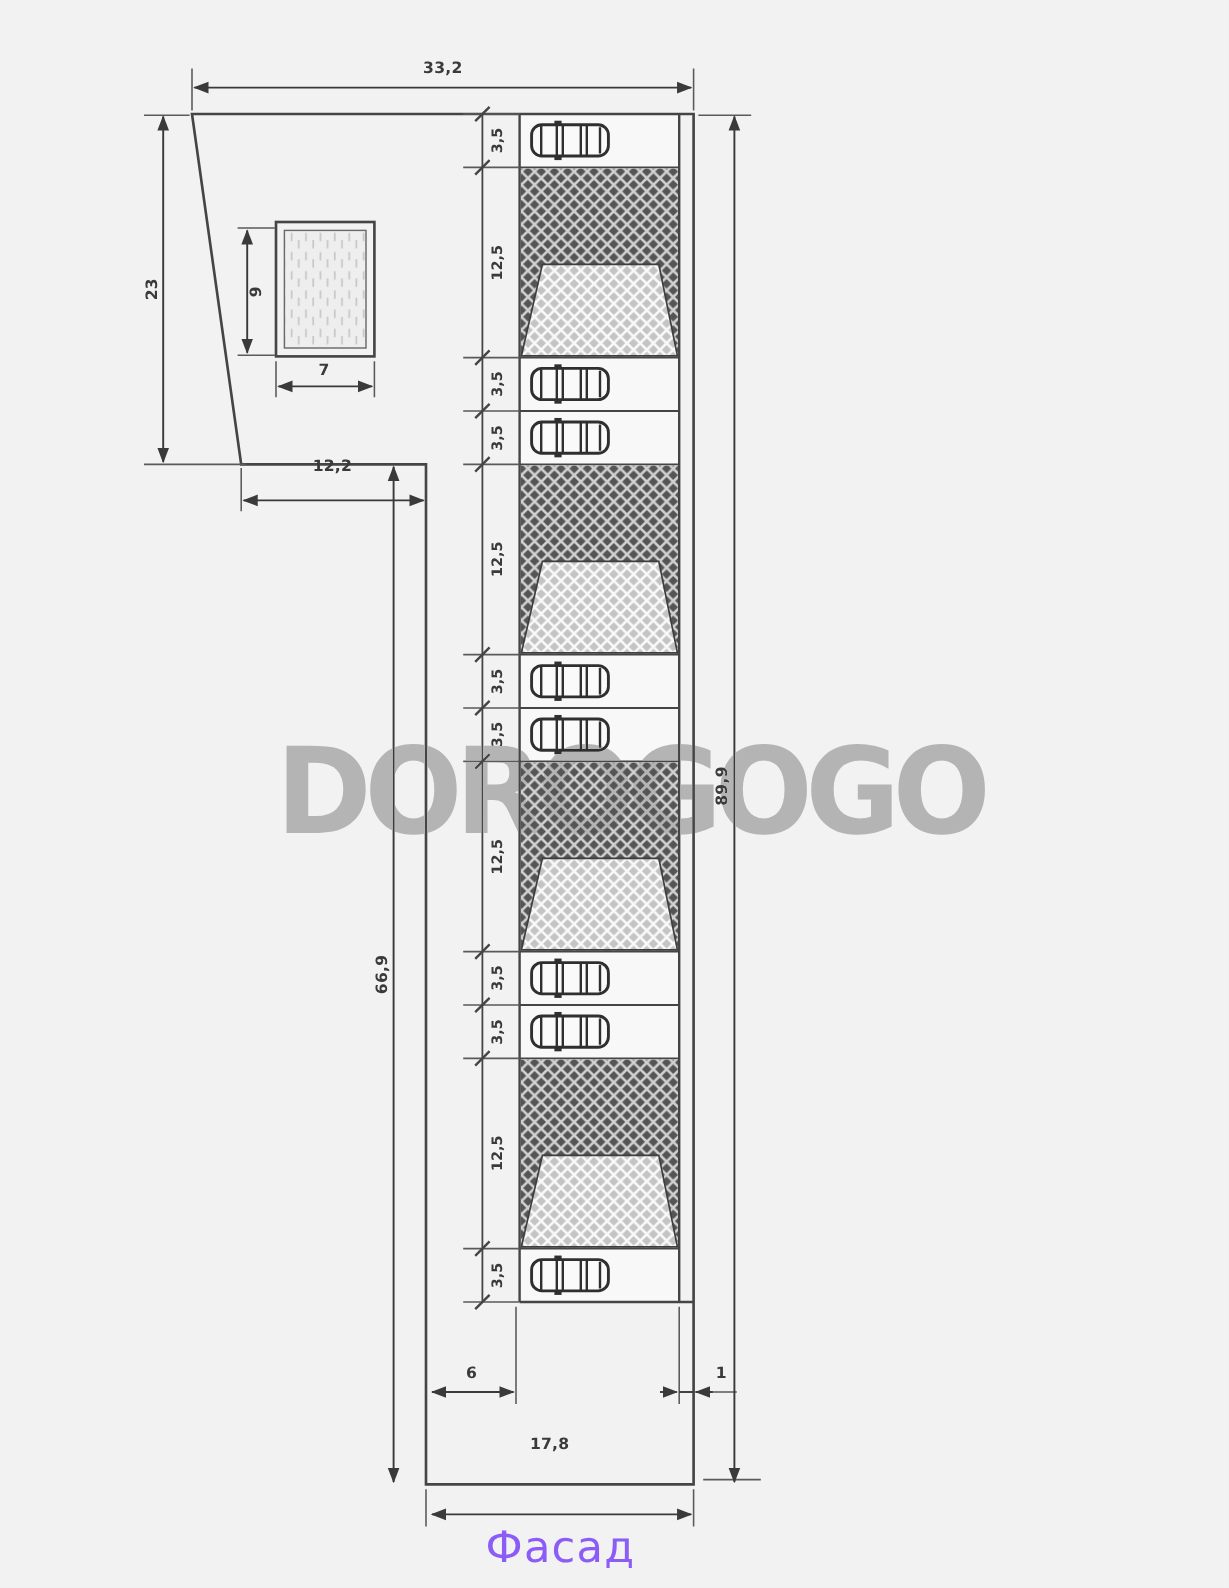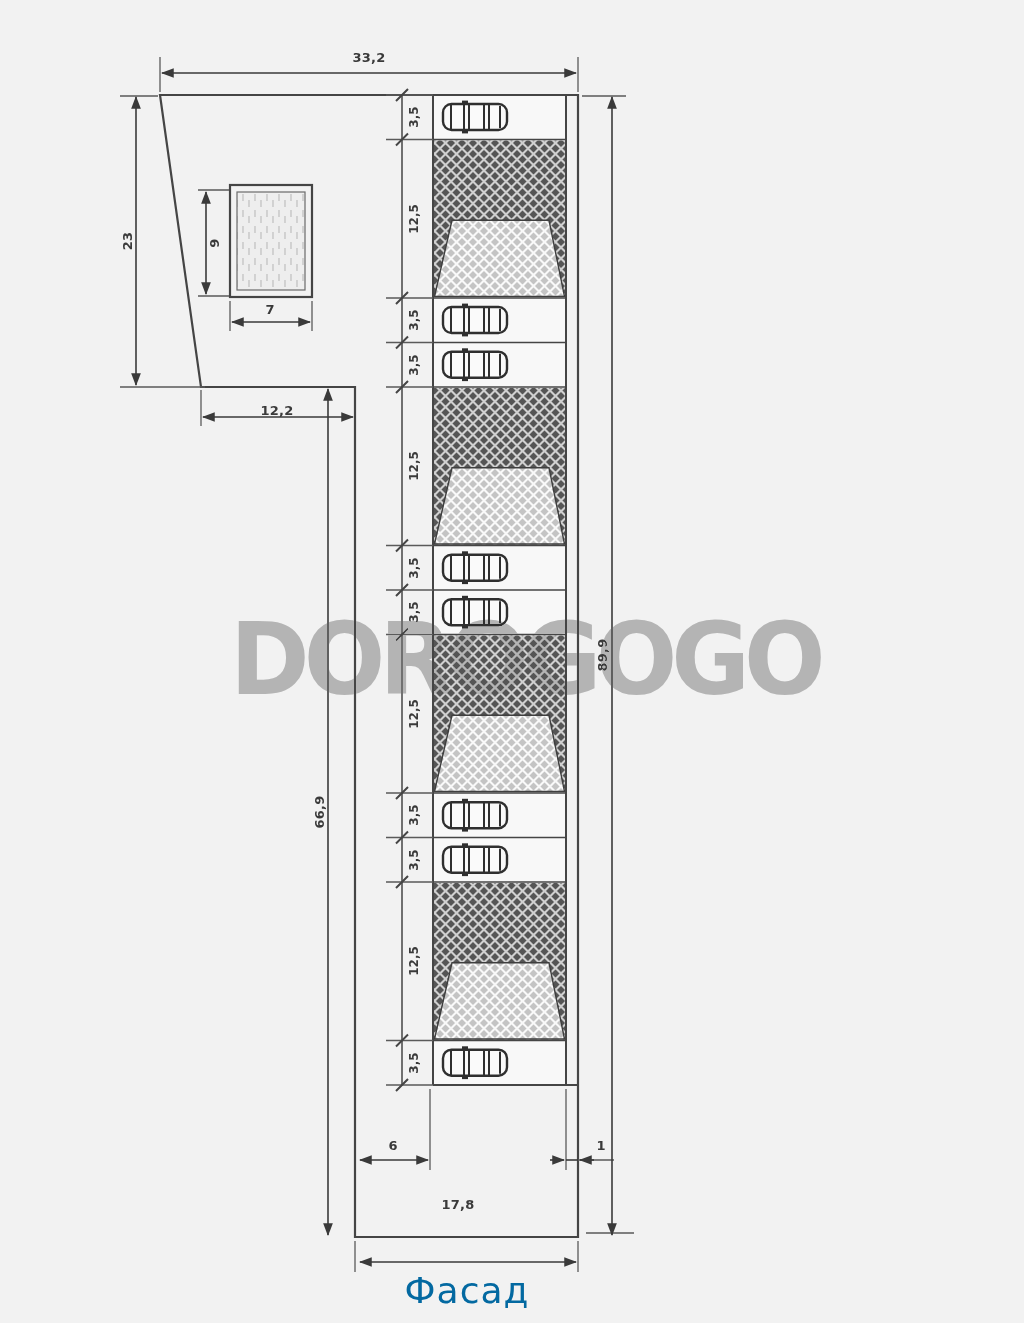--- a/index.html
+++ b/index.html
@@ -19,21 +19,21 @@
     transform:translate(-50%,-50%) rotate(-90deg);white-space:nowrap;
   }
   #watermark{
     position:absolute;left:230px;top:608px;width:566px;height:104px;
     font:bold 96px/104px "DejaVu Sans",sans-serif;letter-spacing:-6px;
     color:#b4b4b4;mix-blend-mode:darken;text-align:center;z-index:6;
     transform:scaleY(1.04);user-select:none;
   }
   #title{
     position:absolute;left:467px;top:1290px;transform:translate(-50%,-50%);
-    font:400 36px "DejaVu Sans",sans-serif;color:#0369a1;letter-spacing:1px;z-index:4;
+    font:400 36px "DejaVu Sans",sans-serif;color:#8b5cf6;letter-spacing:1px;z-index:4;
   }
 </style>
 </head>
 <body>
 
 <div id="canvas">
 
   <svg id="linework" viewBox="0 0 1024 1323">
     <defs>
       <marker id="ar" viewBox="0 0 10 10" refX="9.2" refY="5" markerWidth="8" markerHeight="8" orient="auto-start-reverse">
@@ -127,21 +127,21 @@
       <path d="M360,1160 H428" marker-start="url(#ar)" marker-end="url(#ar)"></path>
       <path d="M566,1160 H578"></path>
       <path d="M550,1160 H564" marker-end="url(#ar)"></path>
       <path d="M594,1160 H580" marker-end="url(#ar)"></path>
       <path d="M360,1262 H576" marker-start="url(#ar)" marker-end="url(#ar)"></path>
     </g>
   </svg>
 
   <span class="dim" style="left:369px;top:57px">33,2</span>
   <span class="dim rot" style="left:127px;top:241px">23</span>
-  <span class="dim" style="left:277px;top:410px">12,2</span>
+  <span class="dim" style="left:277px;top:389px">12,2</span>
   <span class="dim rot" style="left:319px;top:812px">66,9</span>
   <span class="dim rot" style="left:602px;top:655px">89,9</span>
   <span class="dim rot" style="left:214px;top:243px">9</span>
   <span class="dim" style="left:270px;top:309px">7</span>
   <span class="dim" style="left:393px;top:1145px">6</span>
   <span class="dim" style="left:601px;top:1145px">1</span>
   <span class="dim" style="left:458px;top:1204px">17,8</span>
 
   <span class="cellLabel" style="top:117px">3,5</span>
   <span class="cellLabel" style="top:219px">12,5</span>

